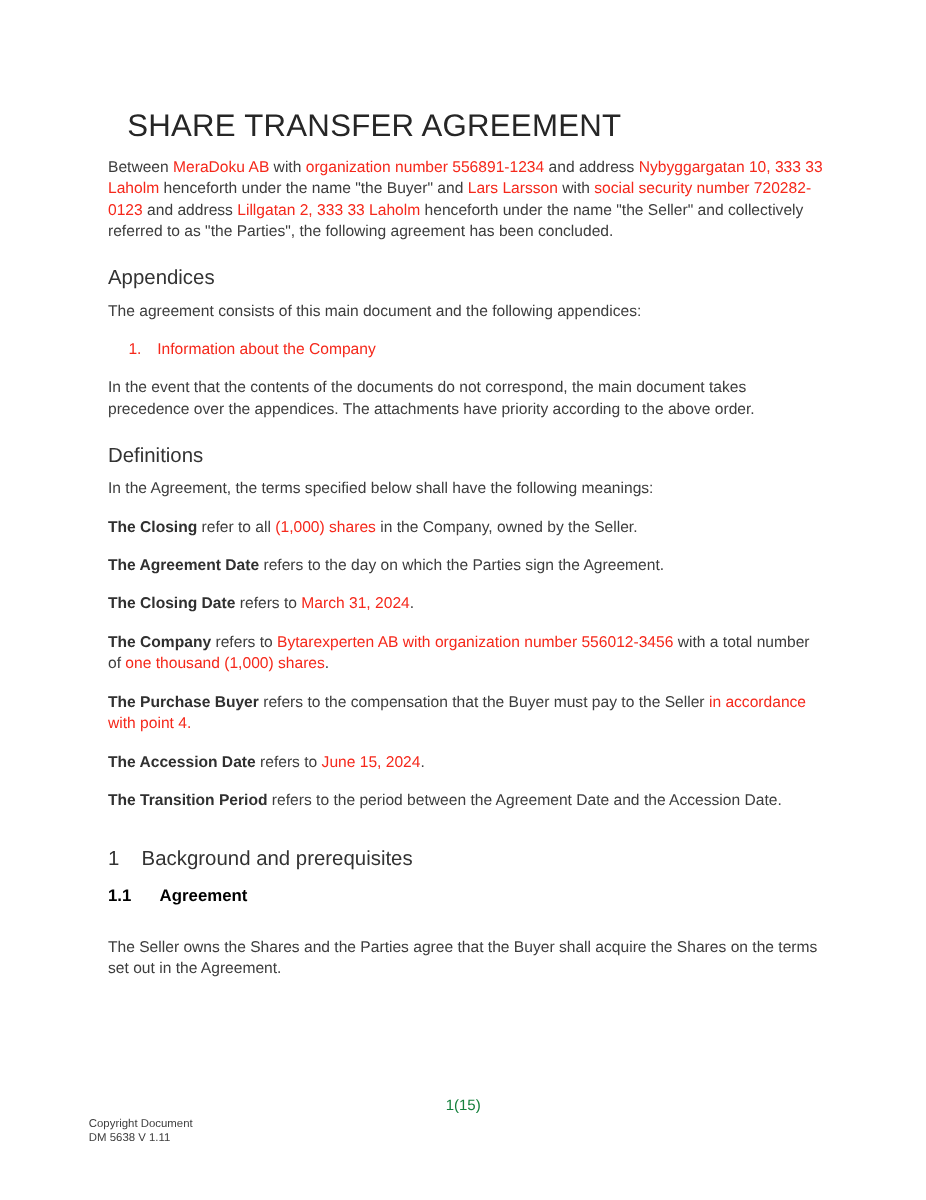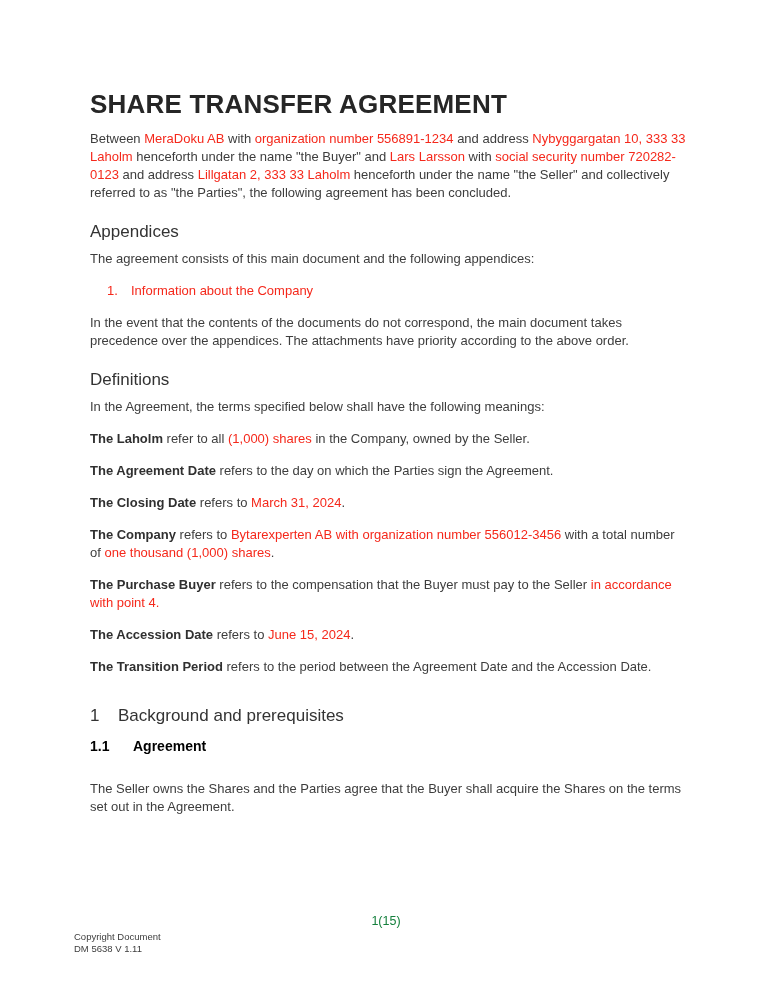--- a/index.html
+++ b/index.html
@@ -13,24 +13,24 @@
   }
   .content {
     position: absolute;
     left: 90px;
     top: 88px;
     width: 596px;
   }
   .title {
     font-size: 26px;
     line-height: 32px;
-    font-weight: 700;
+    font-weight: 400;
     color: #262626;
     letter-spacing: 0.2px;
-    margin: 0 0 10px 0;
+    margin: 0 0 10px 16px;
   }
   .p {
     font-size: 13px;
     line-height: 18px;
     color: #3d3d3d;
     margin: 0 0 14px 0;
   }
   .h1 {
     font-size: 17px;
     line-height: 22px;
@@ -85,21 +85,21 @@
       <div class="title"><span>SHARE TRANSFER AGREEMENT</span></div>
       <div class="p"><span>Between </span><span class="red">MeraDoku AB</span><span> with </span><span class="red">organization number 556891-1234</span><span> and address </span><span class="red">Nybyggargatan 10, 333 33 Laholm</span><span> henceforth under the name "the Buyer" and </span><span class="red">Lars Larsson</span><span> with </span><span class="red">social security number 720282-0123</span><span> and address </span><span class="red">Lillgatan 2, 333 33 Laholm</span><span> henceforth under the name "the Seller" and collectively referred to as "the Parties", the following agreement has been concluded.</span></div>
       <div class="h1"><span>Appendices</span></div>
       <div class="p"><span>The agreement consists of this main document and the following appendices:</span></div>
       <div class="list">
         <div class="list-item"><span class="list-num red">1.</span><span class="red">Information about the Company</span></div>
       </div>
       <div class="p"><span>In the event that the contents of the documents do not correspond, the main document takes precedence over the appendices. The attachments have priority according to the above order.</span></div>
       <div class="h1"><span>Definitions</span></div>
       <div class="p"><span>In the Agreement, the terms specified below shall have the following meanings:</span></div>
-      <div class="p"><span class="bold">The Laholm</span><span> refer to all </span><span class="red">(1,000) shares</span><span> in the Company, owned by the Seller.</span></div>
+      <div class="p"><span class="bold">The Closing</span><span> refer to all </span><span class="red">(1,000) shares</span><span> in the Company, owned by the Seller.</span></div>
       <div class="p"><span class="bold">The Agreement Date</span><span> refers to the day on which the Parties sign the Agreement.</span></div>
       <div class="p"><span class="bold">The Closing Date</span><span> refers to </span><span class="red">March 31, 2024</span><span>.</span></div>
       <div class="p"><span class="bold">The Company</span><span> refers to </span><span class="red">Bytarexperten AB with organization number 556012-3456</span><span> with a total number of </span><span class="red">one thousand (1,000) shares</span><span>.</span></div>
       <div class="p"><span class="bold">The Purchase Buyer</span><span> refers to the compensation that the Buyer must pay to the Seller </span><span class="red">in accordance with point 4.</span></div>
       <div class="p"><span class="bold">The Accession Date</span><span> refers to </span><span class="red">June 15, 2024</span><span>.</span></div>
       <div class="p"><span class="bold">The Transition Period</span><span> refers to the period between the Agreement Date and the Accession Date.</span></div>
       <div class="h1num"><span class="hnum">1</span><span>Background and prerequisites</span></div>
       <div class="h2num"><span class="hnum">1.1</span><span>Agreement</span></div>
       <div class="p"><span>The Seller owns the Shares and the Parties agree that the Buyer shall acquire the Shares on the terms set out in the Agreement.</span></div>
     </div>

